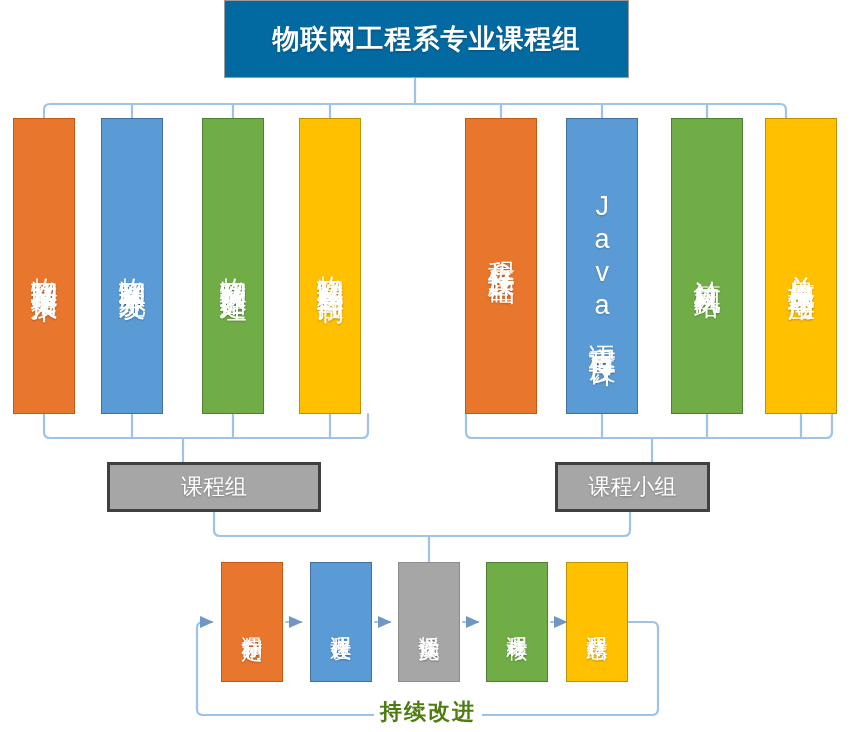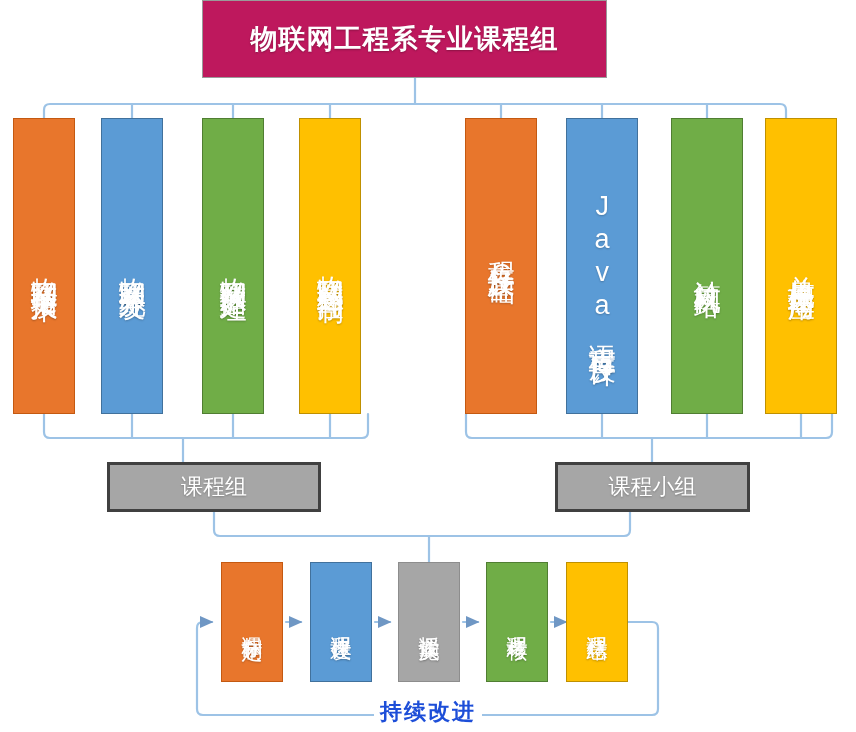--- a/index.html
+++ b/index.html
@@ -34,25 +34,25 @@
     box-sizing: border-box;
     display: flex;
     align-items: center;
     justify-content: center;
     color: #ffffff;
     text-align: center;
   }
 
   
   .title-box {
-    left: 202px;
+    left: 224px;
     top: 0px;
     width: 405px;
     height: 78px;
-    background: #be185d;
+    background: #0369a1;
     border: 1px solid #9a9a9a;
     font-size: 27px;
     font-weight: bold;
     letter-spacing: 1px;
     text-shadow: 0 1px 2px rgba(0,0,0,.28);
   }
 
   
   .course-col {
     top: 118px;
@@ -95,21 +95,21 @@
   }
 
   
   .improve-label {
     position: absolute;
     z-index: 4;
     left: 0;
     width: 856px;
     top: 697px;
     text-align: center;
-    color: #1d4ed8;
+    color: #4d7c0f;
     font-size: 22px;
     font-weight: bold;
     letter-spacing: 2px;
   }
   .improve-label span {
     background: #ffffff;
     padding: 0 6px;
   }
 </style>
 </head>
@@ -167,21 +167,21 @@
   <div class="box course-col" style="left:101px; width:62px; background:#5B9BD5; border-color:#41719C;">物联网系统开发</div>
   <div class="box course-col" style="left:202px; width:62px; background:#70AD47; border-color:#507E32;">物联网数据处理</div>
   <div class="box course-col" style="left:299px; width:62px; background:#FFC000; border-color:#BF9000;">物联网感知与控制</div>
 
   <div class="box course-col" style="left:465px; width:72px; background:#E8762C; border-color:#C45911;">程序设计基础C</div>
   <div class="box course-col" style="left:566px; width:72px; background:#5B9BD5; border-color:#41719C;">Java语言程序设计</div>
   <div class="box course-col" style="left:671px; width:72px; background:#70AD47; border-color:#507E32;">计算机网络</div>
   <div class="box course-col" style="left:765px; width:72px; background:#FFC000; border-color:#BF9000;">单片机原理与应用</div>
 
   <div class="box group-box" style="left:107px; width:214px;">课程组</div>
-  <div class="box group-box" style="left:555px; width:195px;">课程小组</div>
+  <div class="box group-box" style="left:555px; width:155px;">课程小组</div>
 
   <div class="box proc-box" style="left:221px; background:#E8762C; border-color:#C45911;">课标制定</div>
   <div class="box proc-box" style="left:310px; background:#5B9BD5; border-color:#41719C;">课程建设</div>
   <div class="box proc-box" style="left:398px; background:#A6A6A6; border-color:#8D8D8D;">授课实施</div>
   <div class="box proc-box" style="left:486px; background:#70AD47; border-color:#507E32;">课程考核</div>
   <div class="box proc-box" style="left:566px; background:#FFC000; border-color:#BF9000;">课程总结</div>
 
   <div class="improve-label">
     <span>持续改进</span>
   </div>

